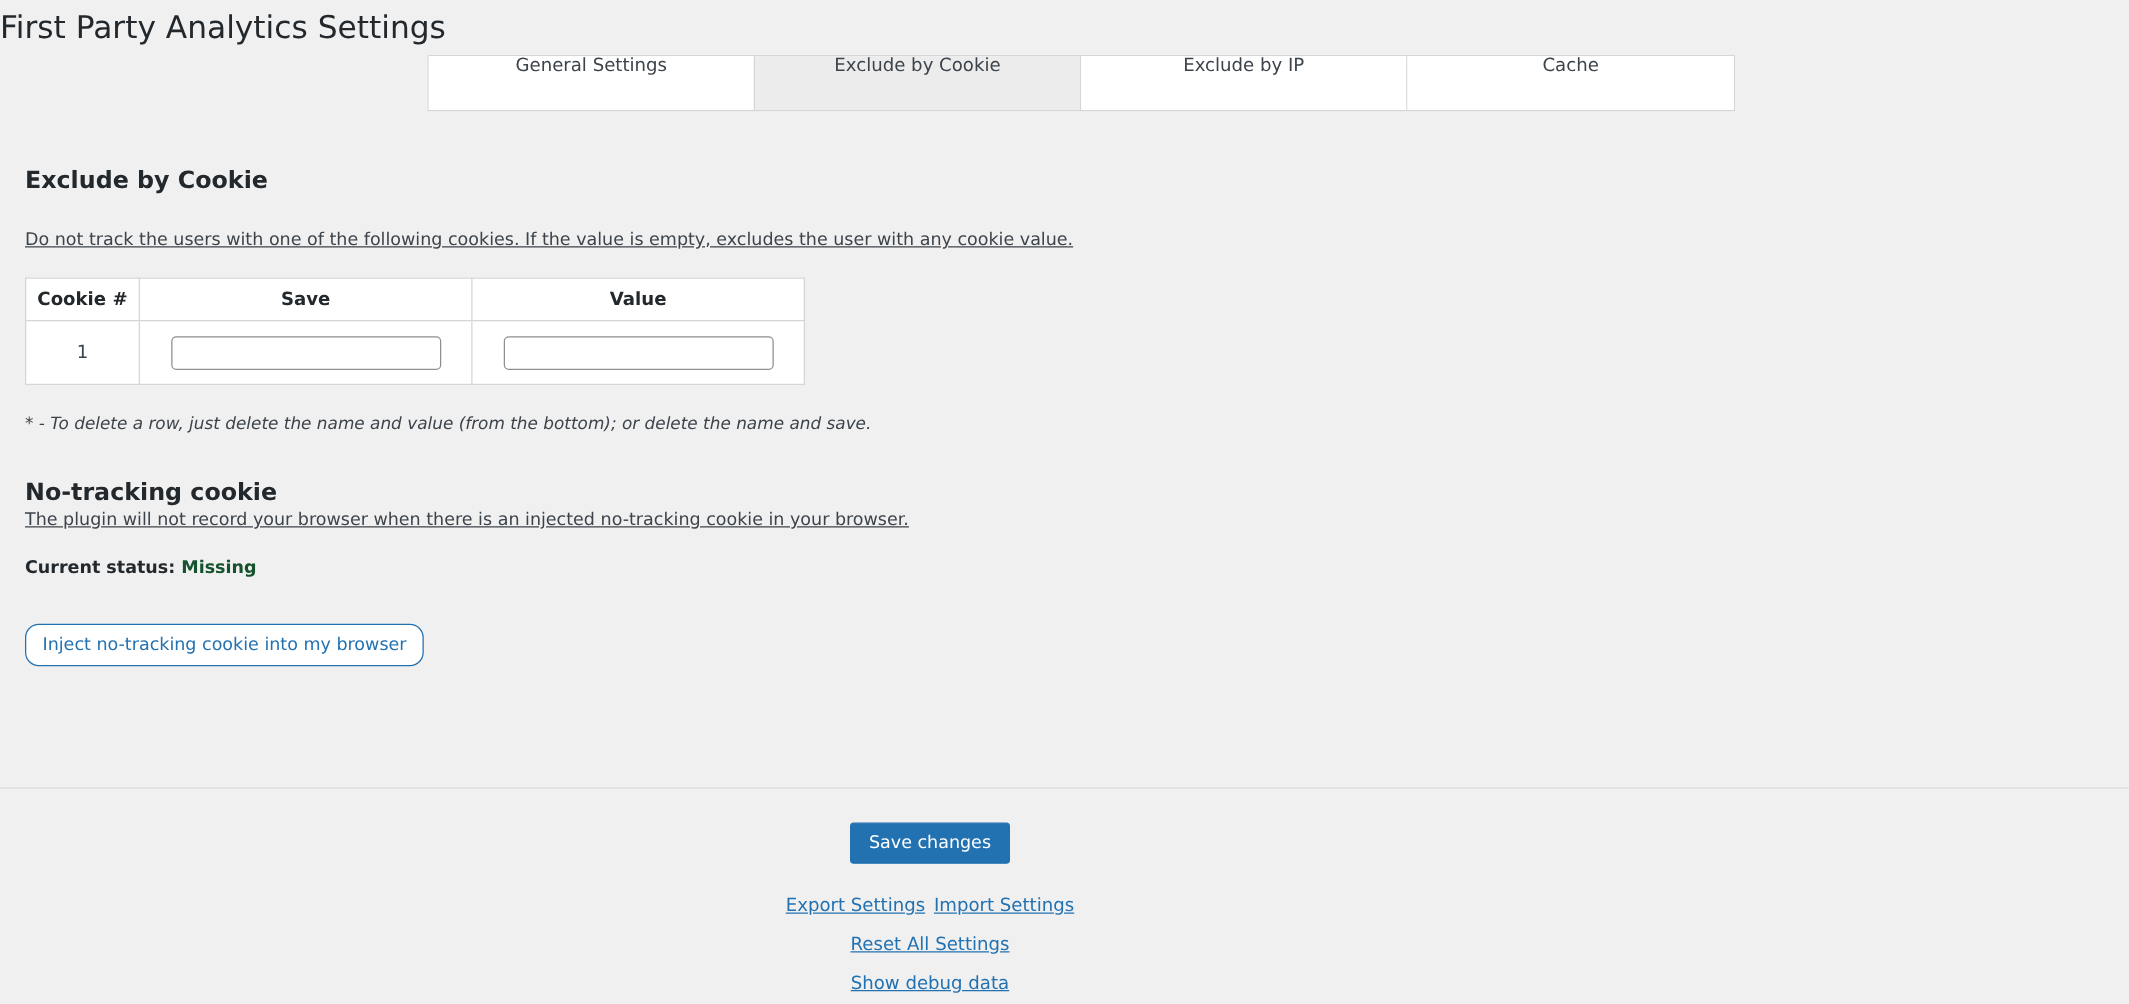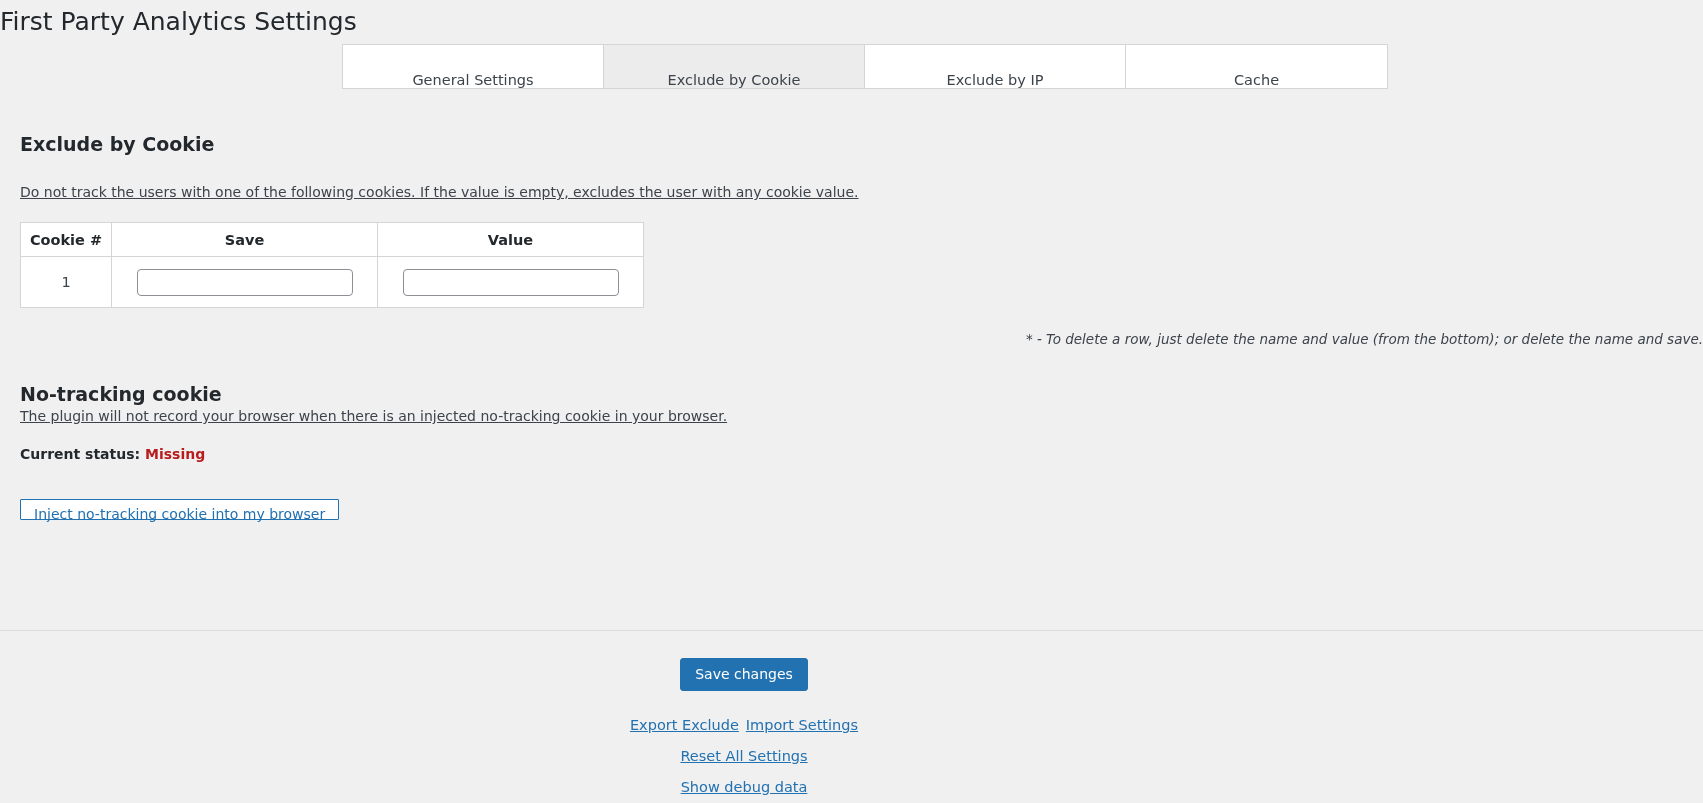--- a/index.html
+++ b/index.html
@@ -38,21 +38,21 @@
     height: 45px;
     display: flex;
     align-items: stretch;
     border: 1px solid #d5d5d5;
     box-sizing: border-box;
     background: #ffffff;
   }
   .tab {
     width: 261px;
     display: flex;
-    align-items: flex-end;
+    align-items: flex-start;
     justify-content: center;
     font-size: 14.5px;
     color: #3c434a;
     background: #ffffff;
     border-right: 1px solid #d5d5d5;
     box-sizing: border-box;
     cursor: pointer;
     white-space: nowrap;
   }
   .tab:last-child { border-right: none; }
@@ -134,33 +134,33 @@
     line-height: 18px;
   }
 
   .status-line {
     font-size: 14px;
     font-weight: bold;
     color: #23282d;
     line-height: 18px;
   }
   .status-value {
-    color: #b91c1c;
+    color: #14532d;
     font-weight: bold;
   }
 
   button.secondary-button {
     background: #ffffff;
     border: 1px solid #2271b1;
-    border-radius: 1px;
+    border-radius: 11px;
     color: #2271b1;
     font-family: "DejaVu Sans", "Liberation Sans", sans-serif;
     font-size: 14px;
     padding: 0 13px;
-    height: 21px;
+    height: 34px;
     line-height: 29px;
     cursor: pointer;
     white-space: nowrap;
   }
 
   
   .divider {
     position: absolute;
     left: 0;
     top: 630px;
@@ -243,21 +243,21 @@
         <td>
           <input class="text-input" type="text" value="" style="">
         </td>
         <td>
           <input class="text-input" type="text" value="" style="">
         </td>
       </tr>
     </tbody>
   </table>
 
-  <p class="note" style="margin-top:22px;text-align:right;">* - To delete a row, just delete the name and value (from the bottom); or delete the name and save.</p>
+  <p class="note" style="margin-top:22px;">* - To delete a row, just delete the name and value (from the bottom); or delete the name and save.</p>
 
   <h2 class="section-heading" style="margin-top:34px;">No-tracking cookie</h2>
 
   <p class="body-text" style="">The plugin will not record your browser when there is an injected no-tracking cookie in your browser.</p>
 
   <p class="status-line" style="margin-top:19px;">
     <span>Current status:</span>
     <span class="status-value">Missing</span>
   </p>
 
@@ -265,21 +265,21 @@
 
 </div>
 
 <div class="divider"></div>
 
 <div class="footer">
   <button class="primary-button">Save changes</button>
 
   <div class="footer-links">
     <span class="link-row">
-      <a>Export Exclude</a><span class="link-gap"></span><a>Import Settings</a>
+      <a>Export Settings</a><span class="link-gap"></span><a>Import Settings</a>
     </span>
     <span class="link-row">
       <a>Reset All Settings</a>
     </span>
     <span class="link-row">
       <a>Show debug data</a>
     </span>
   </div>
 </div>
 

